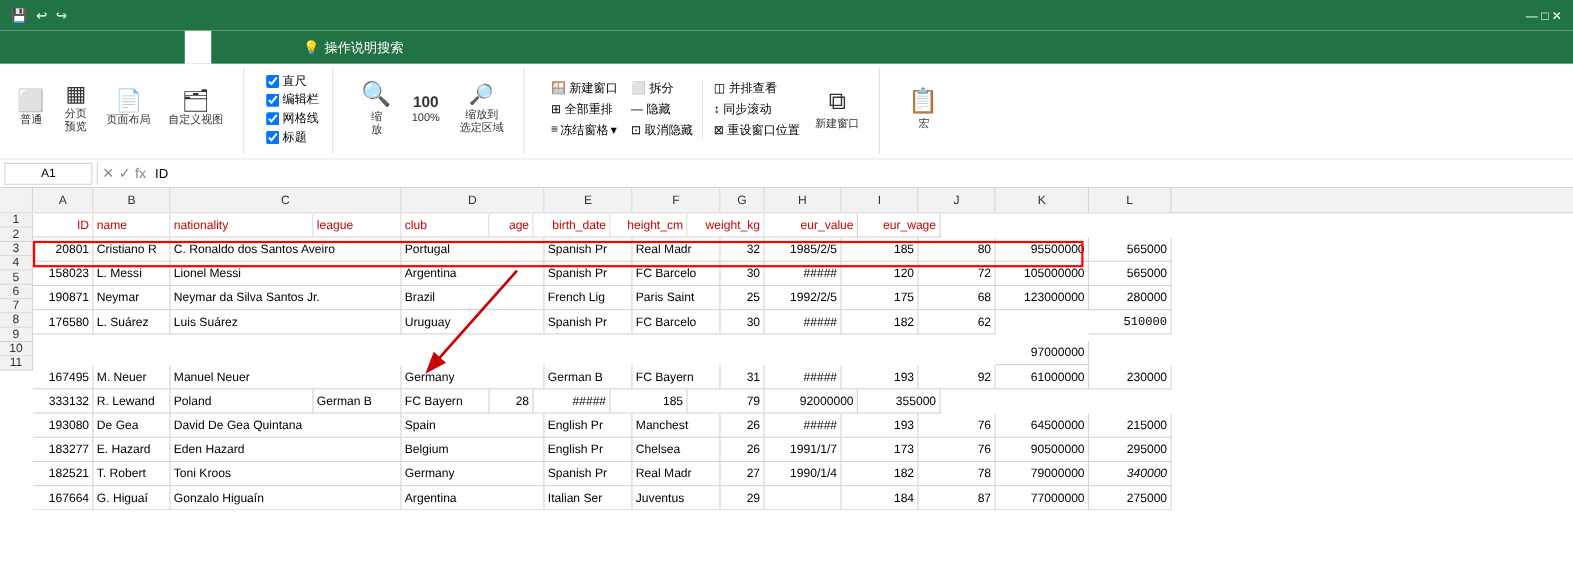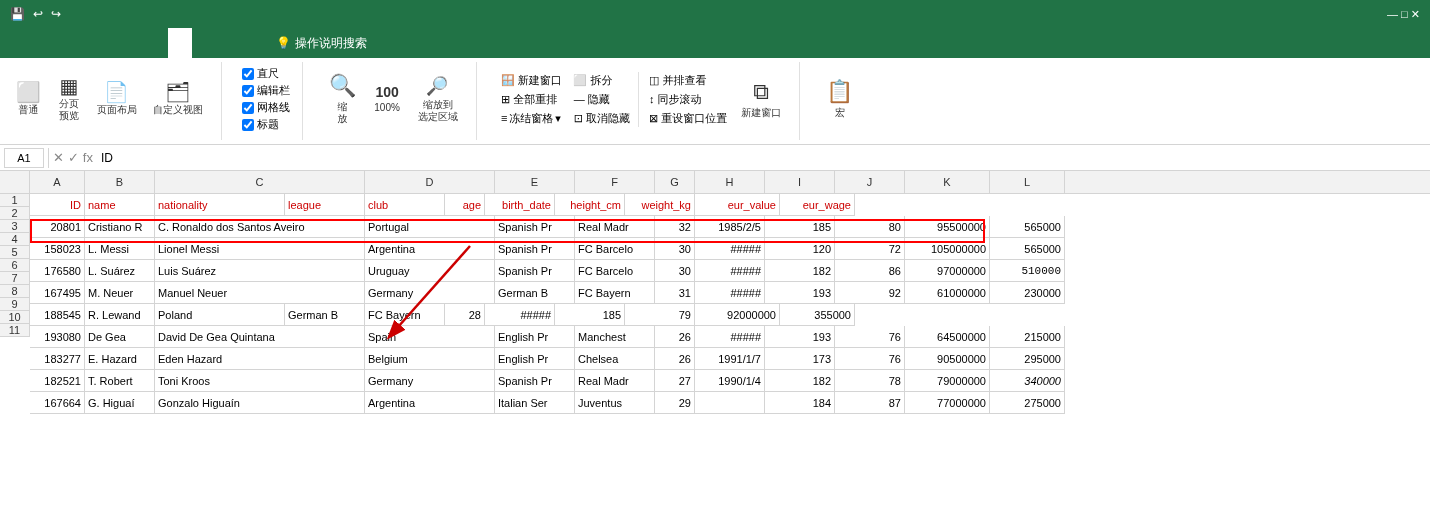--- a/index.html
+++ b/index.html
@@ -34,21 +34,21 @@
     .rb-btn { display: flex; flex-direction: column; align-items: center; justify-content: center; padding: 2px 6px; cursor: pointer; border-radius: 2px; min-width: 36px; font-size: 11px; color: #333; }
     .rb-icon { font-size: 20px; line-height: 1; }
     .rb-label { font-size: 10px; text-align: center; line-height: 1.2; margin-top: 2px; }
 
     .rb-checkbox-group { display: flex; flex-direction: column; gap: 2px; padding: 4px 0; }
     .rb-checkbox { display: flex; align-items: center; gap: 3px; font-size: 11px; }
     .rb-checkbox input { width: 12px; height: 12px; }
 
     
     .formula-bar { display: flex; align-items: center; border-bottom: 1px solid #d4d4d4; height: 26px; padding: 0 4px; gap: 4px; background: #fff; }
-    .cell-ref { width: 40px; border: 1px solid #d4d4d4; height: 20px; text-align: center; font-size: 11px; padding: 0 4px; }
+    .cell-ref { width: 80px; border: 1px solid #d4d4d4; height: 20px; text-align: center; font-size: 11px; padding: 0 4px; }
     .formula-divider { width: 1px; height: 20px; background: #d4d4d4; }
     .formula-icons { display: flex; gap: 4px; color: #555; font-size: 13px; }
     .formula-input { flex: 1; border: none; outline: none; font-size: 12px; padding: 0 4px; }
 
     
     .spreadsheet { display: flex; flex-direction: column; overflow: hidden; }
     .sheet-header-row { display: flex; background: #f2f2f2; border-bottom: 1px solid #d4d4d4; }
     .corner-cell { width: 30px; min-width: 30px; border-right: 1px solid #d4d4d4; height: 22px; background: #f2f2f2; }
     .col-header {
       height: 22px; border-right: 1px solid #d4d4d4; display: flex; align-items: center; justify-content: center;
@@ -351,50 +351,64 @@
             <div class="cell col-d">Argentina</div>
             <div class="cell col-e">Spanish Pr</div>
             <div class="cell col-f">FC Barcelo</div>
             <div class="cell col-g" style="justify-content: flex-end;">30</div>
             <div class="cell col-h" style="justify-content: flex-end;">#####</div>
             <div class="cell col-i" style="justify-content: flex-end;">120</div>
             <div class="cell col-j" style="justify-content: flex-end;">72</div>
             <div class="cell col-k" style="justify-content: flex-end;">105000000</div>
             <div class="cell col-l" style="justify-content: flex-end;">565000</div>
           </div>
+          <div class="grid-row row-4">
+            <div class="cell col-a" style="justify-content: flex-end;">190871</div>
+            <div class="cell col-b">Neymar</div>
+            <div class="cell col-c">Neymar da Silva Santos Jr.</div>
+            <div class="cell col-d">Brazil</div>
+            <div class="cell col-e">French Lig</div>
+            <div class="cell col-f">Paris Saint</div>
+            <div class="cell col-g" style="justify-content: flex-end;">25</div>
+            <div class="cell col-h" style="justify-content: flex-end;">1992/2/5</div>
+            <div class="cell col-i" style="justify-content: flex-end;">175</div>
+            <div class="cell col-j" style="justify-content: flex-end;">68</div>
+            <div class="cell col-k" style="justify-content: flex-end;">123000000</div>
+            <div class="cell col-l" style="justify-content: flex-end;">280000</div>
+          </div>
           <div class="grid-row row-5">
             <div class="cell col-a" style="justify-content: flex-end;">176580</div>
             <div class="cell col-b">L. Suárez</div>
             <div class="cell col-c">Luis Suárez</div>
             <div class="cell col-d">Uruguay</div>
             <div class="cell col-e">Spanish Pr</div>
             <div class="cell col-f">FC Barcelo</div>
             <div class="cell col-g" style="justify-content: flex-end;">30</div>
             <div class="cell col-h" style="justify-content: flex-end;">#####</div>
             <div class="cell col-i" style="justify-content: flex-end;">182</div>
-            <div class="cell col-j" style="justify-content: flex-end;">86</div>
-            <div class="cell col-k" style="justify-content: flex-end;">97000000</div>
+            <div class="cell col-j" style="justify-content: flex-end;">62</div>
+            <div class="cell col-k" style="justify-content: flex-end; margin-top: 28px;">97000000</div>
             <div class="cell col-l" style="justify-content: flex-end; font-family: Liberation Mono, monospace;">510000</div>
           </div>
           <div class="grid-row row-6">
             <div class="cell col-a" style="justify-content: flex-end;">167495</div>
             <div class="cell col-b">M. Neuer</div>
             <div class="cell col-c">Manuel Neuer</div>
             <div class="cell col-d">Germany</div>
             <div class="cell col-e">German B</div>
             <div class="cell col-f">FC Bayern</div>
             <div class="cell col-g" style="justify-content: flex-end;">31</div>
             <div class="cell col-h" style="justify-content: flex-end;">#####</div>
             <div class="cell col-i" style="justify-content: flex-end;">193</div>
             <div class="cell col-j" style="justify-content: flex-end;">92</div>
             <div class="cell col-k" style="justify-content: flex-end;">61000000</div>
             <div class="cell col-l" style="justify-content: flex-end;">230000</div>
           </div>
           <div class="grid-row row-7">
-            <div class="cell col-a" style="justify-content: flex-end;">188545</div>
+            <div class="cell col-a" style="justify-content: flex-end;">333132</div>
             <div class="cell col-b">R. Lewand</div>
             <div class="cell col-d">Poland</div>
             <div class="cell col-e">German B</div>
             <div class="cell col-f">FC Bayern</div>
             <div class="cell col-g" style="justify-content: flex-end;">28</div>
             <div class="cell col-h" style="justify-content: flex-end;">#####</div>
             <div class="cell col-i" style="justify-content: flex-end;">185</div>
             <div class="cell col-j" style="justify-content: flex-end;">79</div>
             <div class="cell col-k" style="justify-content: flex-end;">92000000</div>
             <div class="cell col-l" style="justify-content: flex-end;">355000</div>

